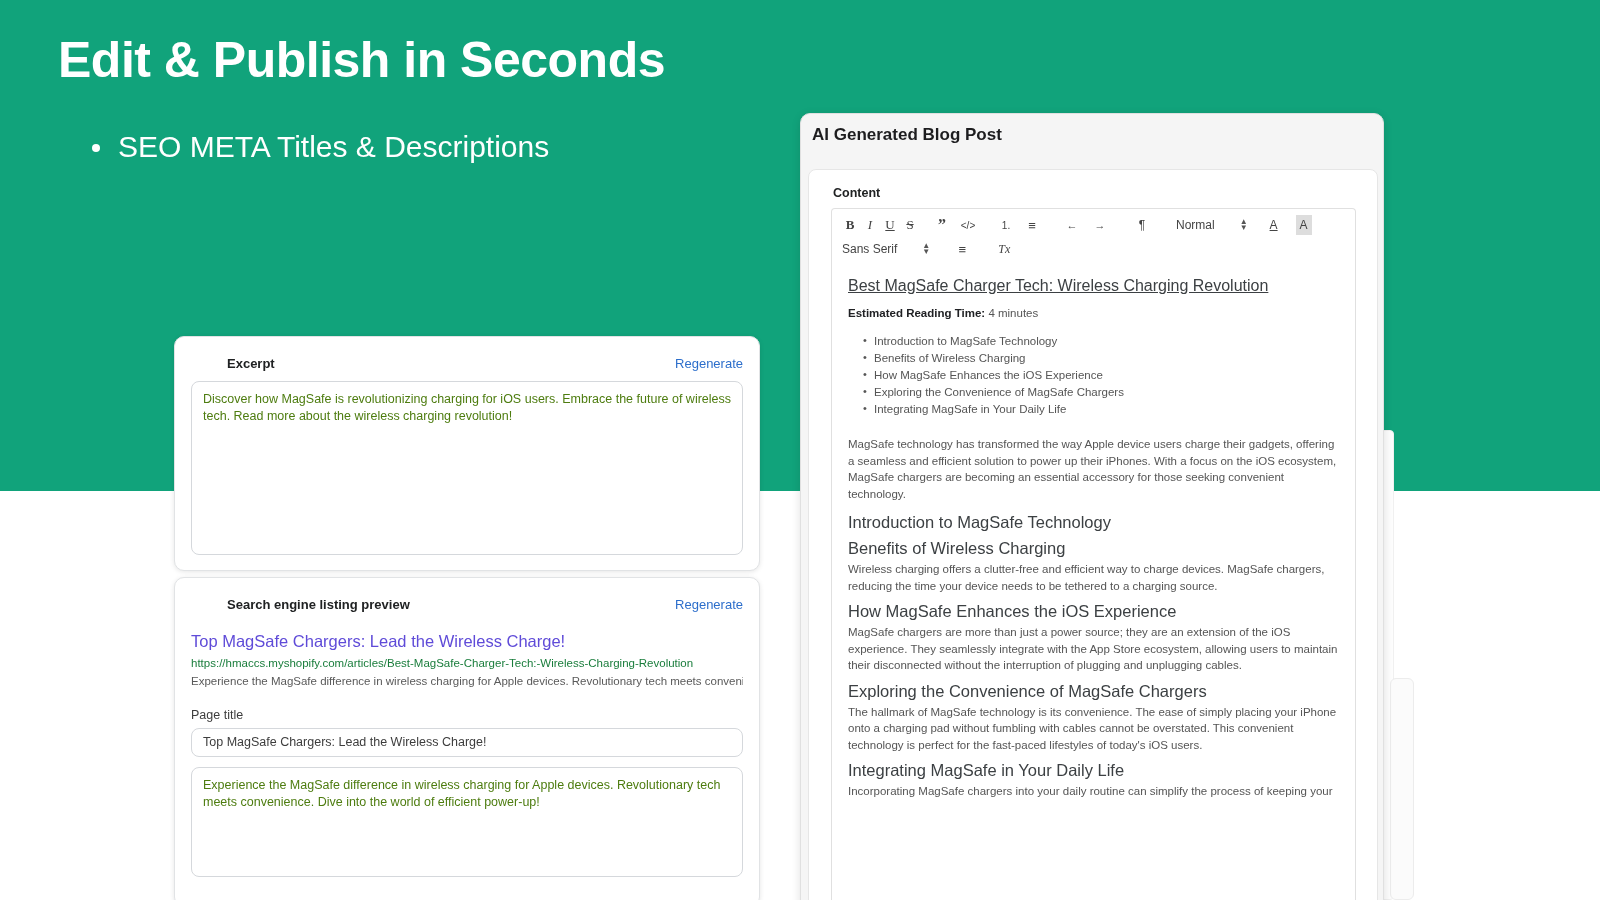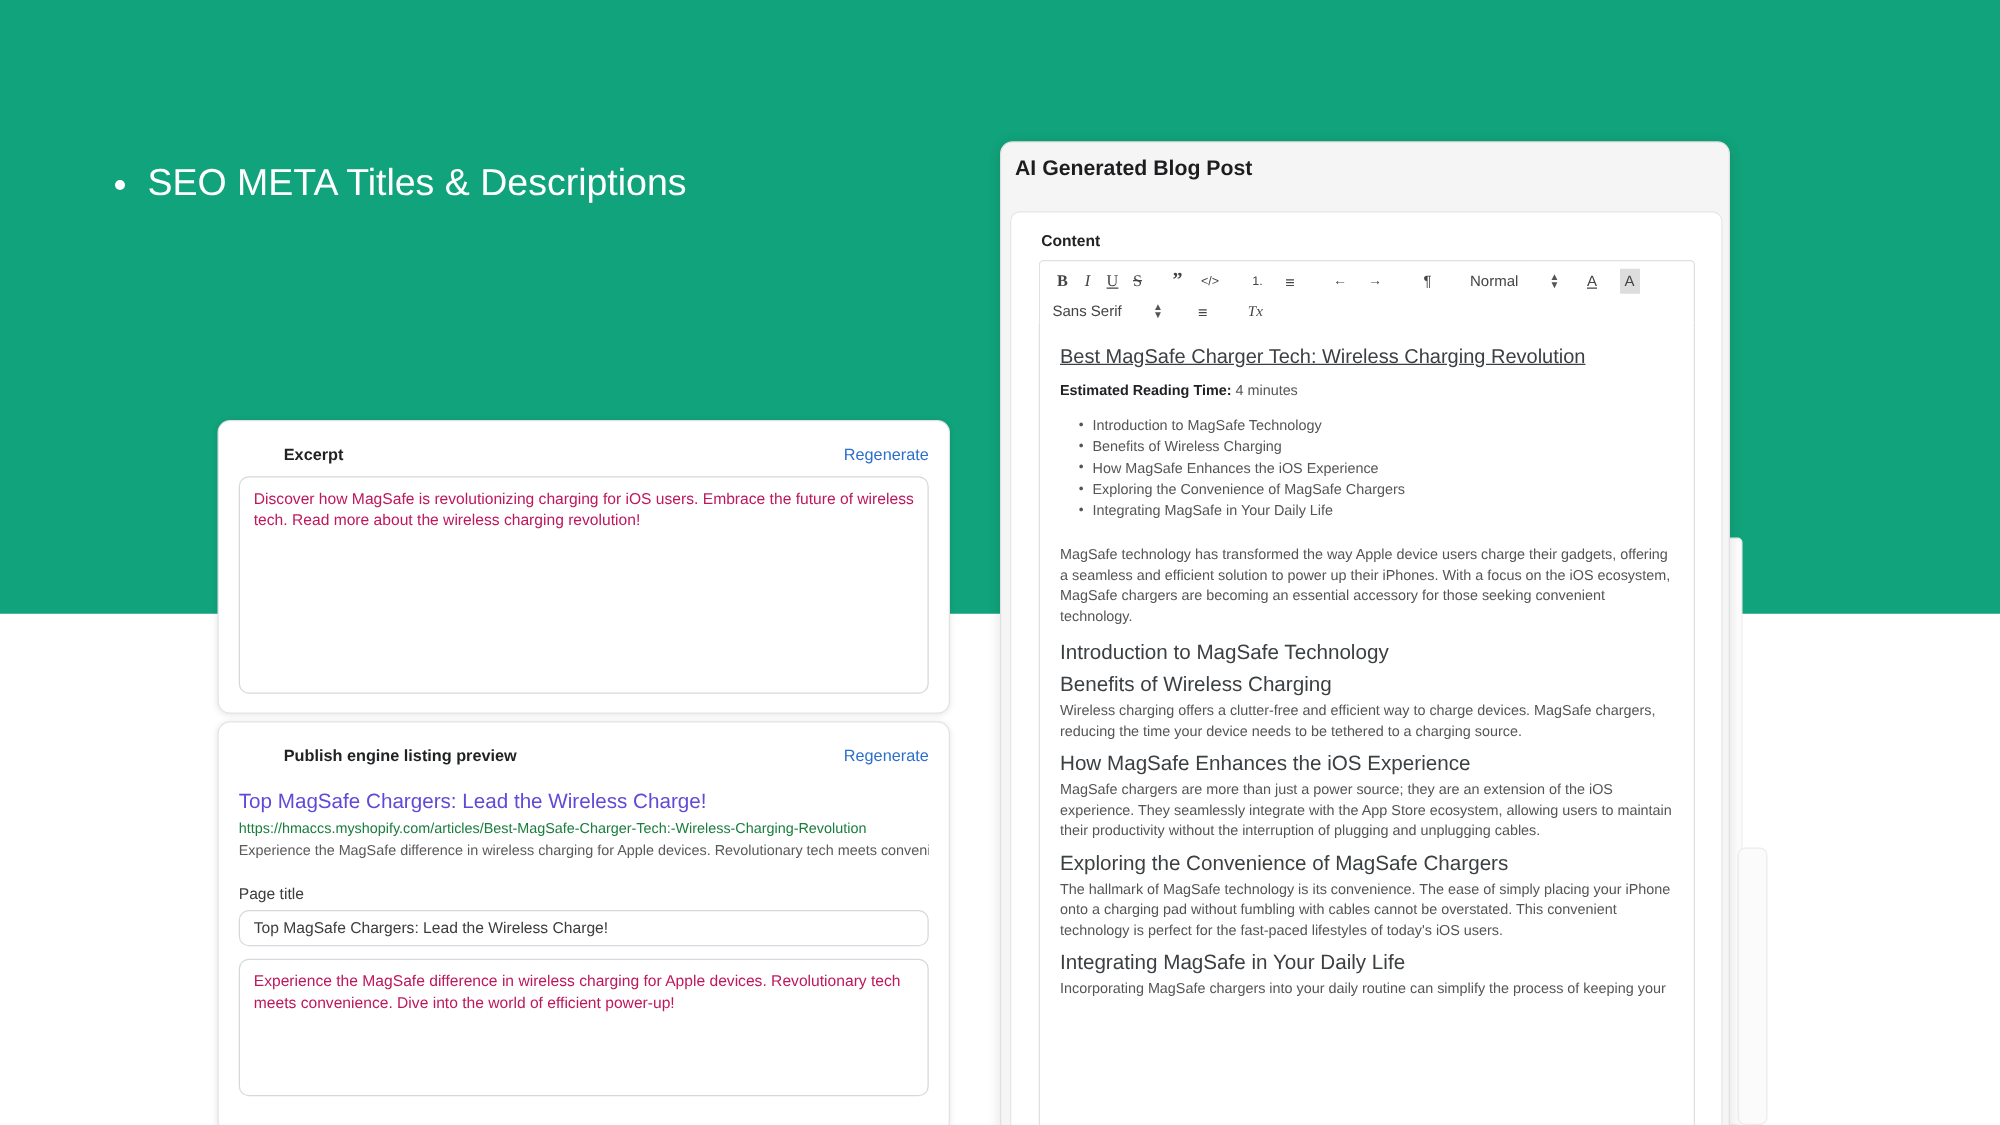--- a/index.html
+++ b/index.html
@@ -74,21 +74,21 @@
   }
 
   .textarea-box{
     margin-top:10px;
     border:1px solid #d5d8dc;
     border-radius:8px;
     background:#fff;
     padding:9px 11px;
     font-size:12.5px;
     line-height:17px;
-    color:#be185d;
+    color:#4d7c0f;
   }
   .excerpt-area{ height:174px; }
 
   
   .serp{ margin-top:18px; }
   .serp-title{
     font-size:16.5px; color:#5f4bd8; line-height:22px;
   }
   .serp-url{
     font-size:11.5px; color:#1a7d3c; line-height:18px; margin-top:2px;
@@ -200,38 +200,39 @@
   }
   .art-p{
     font-size:11.5px; color:#555; line-height:16.5px; margin:0 0 6px 0;
   }
   .art-p.lead{ margin-bottom:9px; }
 </style>
 </head>
 <body>
 
 <div class="hero-band">
+  <div class="hero-title">Edit &amp; Publish in Seconds</div>
   <ul class="hero-list">
     <li>SEO META Titles &amp; Descriptions</li>
   </ul>
 </div>
 
 <div class="left-stack">
 
   <div class="excerpt-card">
     <div class="card-head">
       <span class="card-label">Excerpt</span>
       <span class="regen-link">Regenerate</span>
     </div>
     <div class="textarea-box excerpt-area">Discover how MagSafe is revolutionizing charging for iOS users. Embrace the future of wireless tech. Read more about the wireless charging revolution!</div>
   </div>
 
   <div class="seo-card">
     <div class="card-head">
-      <span class="card-label">Publish engine listing preview</span>
+      <span class="card-label">Search engine listing preview</span>
       <span class="regen-link">Regenerate</span>
     </div>
 
     <div class="serp">
       <div class="serp-title">Top MagSafe Chargers: Lead the Wireless Charge!</div>
       <div class="serp-url">https://hmaccs.myshopify.com/articles/Best-MagSafe-Charger-Tech:-Wireless-Charging-Revolution</div>
       <div class="serp-desc">Experience the MagSafe difference in wireless charging for Apple devices. Revolutionary tech meets convenience....</div>
     </div>
 
     <div class="field-label">Page title</div>
@@ -295,21 +296,21 @@
       </ul>
 
       <p class="art-p lead">MagSafe technology has transformed the way Apple device users charge their gadgets, offering a seamless and efficient solution to power up their iPhones. With a focus on the iOS ecosystem, MagSafe chargers are becoming an essential accessory for those seeking convenient technology.</p>
 
       <h2 class="art-h2">Introduction to MagSafe Technology</h2>
 
       <h2 class="art-h2">Benefits of Wireless Charging</h2>
       <p class="art-p">Wireless charging offers a clutter-free and efficient way to charge devices. MagSafe chargers, reducing the time your device needs to be tethered to a charging source.</p>
 
       <h2 class="art-h2">How MagSafe Enhances the iOS Experience</h2>
-      <p class="art-p">MagSafe chargers are more than just a power source; they are an extension of the iOS experience. They seamlessly integrate with the App Store ecosystem, allowing users to maintain their productivity without the interruption of plugging and unplugging cables.</p>
+      <p class="art-p">MagSafe chargers are more than just a power source; they are an extension of the iOS experience. They seamlessly integrate with the App Store ecosystem, allowing users to maintain their disconnected without the interruption of plugging and unplugging cables.</p>
 
       <h2 class="art-h2">Exploring the Convenience of MagSafe Chargers</h2>
       <p class="art-p">The hallmark of MagSafe technology is its convenience. The ease of simply placing your iPhone onto a charging pad without fumbling with cables cannot be overstated. This convenient technology is perfect for the fast-paced lifestyles of today's iOS users.</p>
 
       <h2 class="art-h2">Integrating MagSafe in Your Daily Life</h2>
       <p class="art-p">Incorporating MagSafe chargers into your daily routine can simplify the process of keeping your</p>
     </div>
   </div>
 </div>
 

